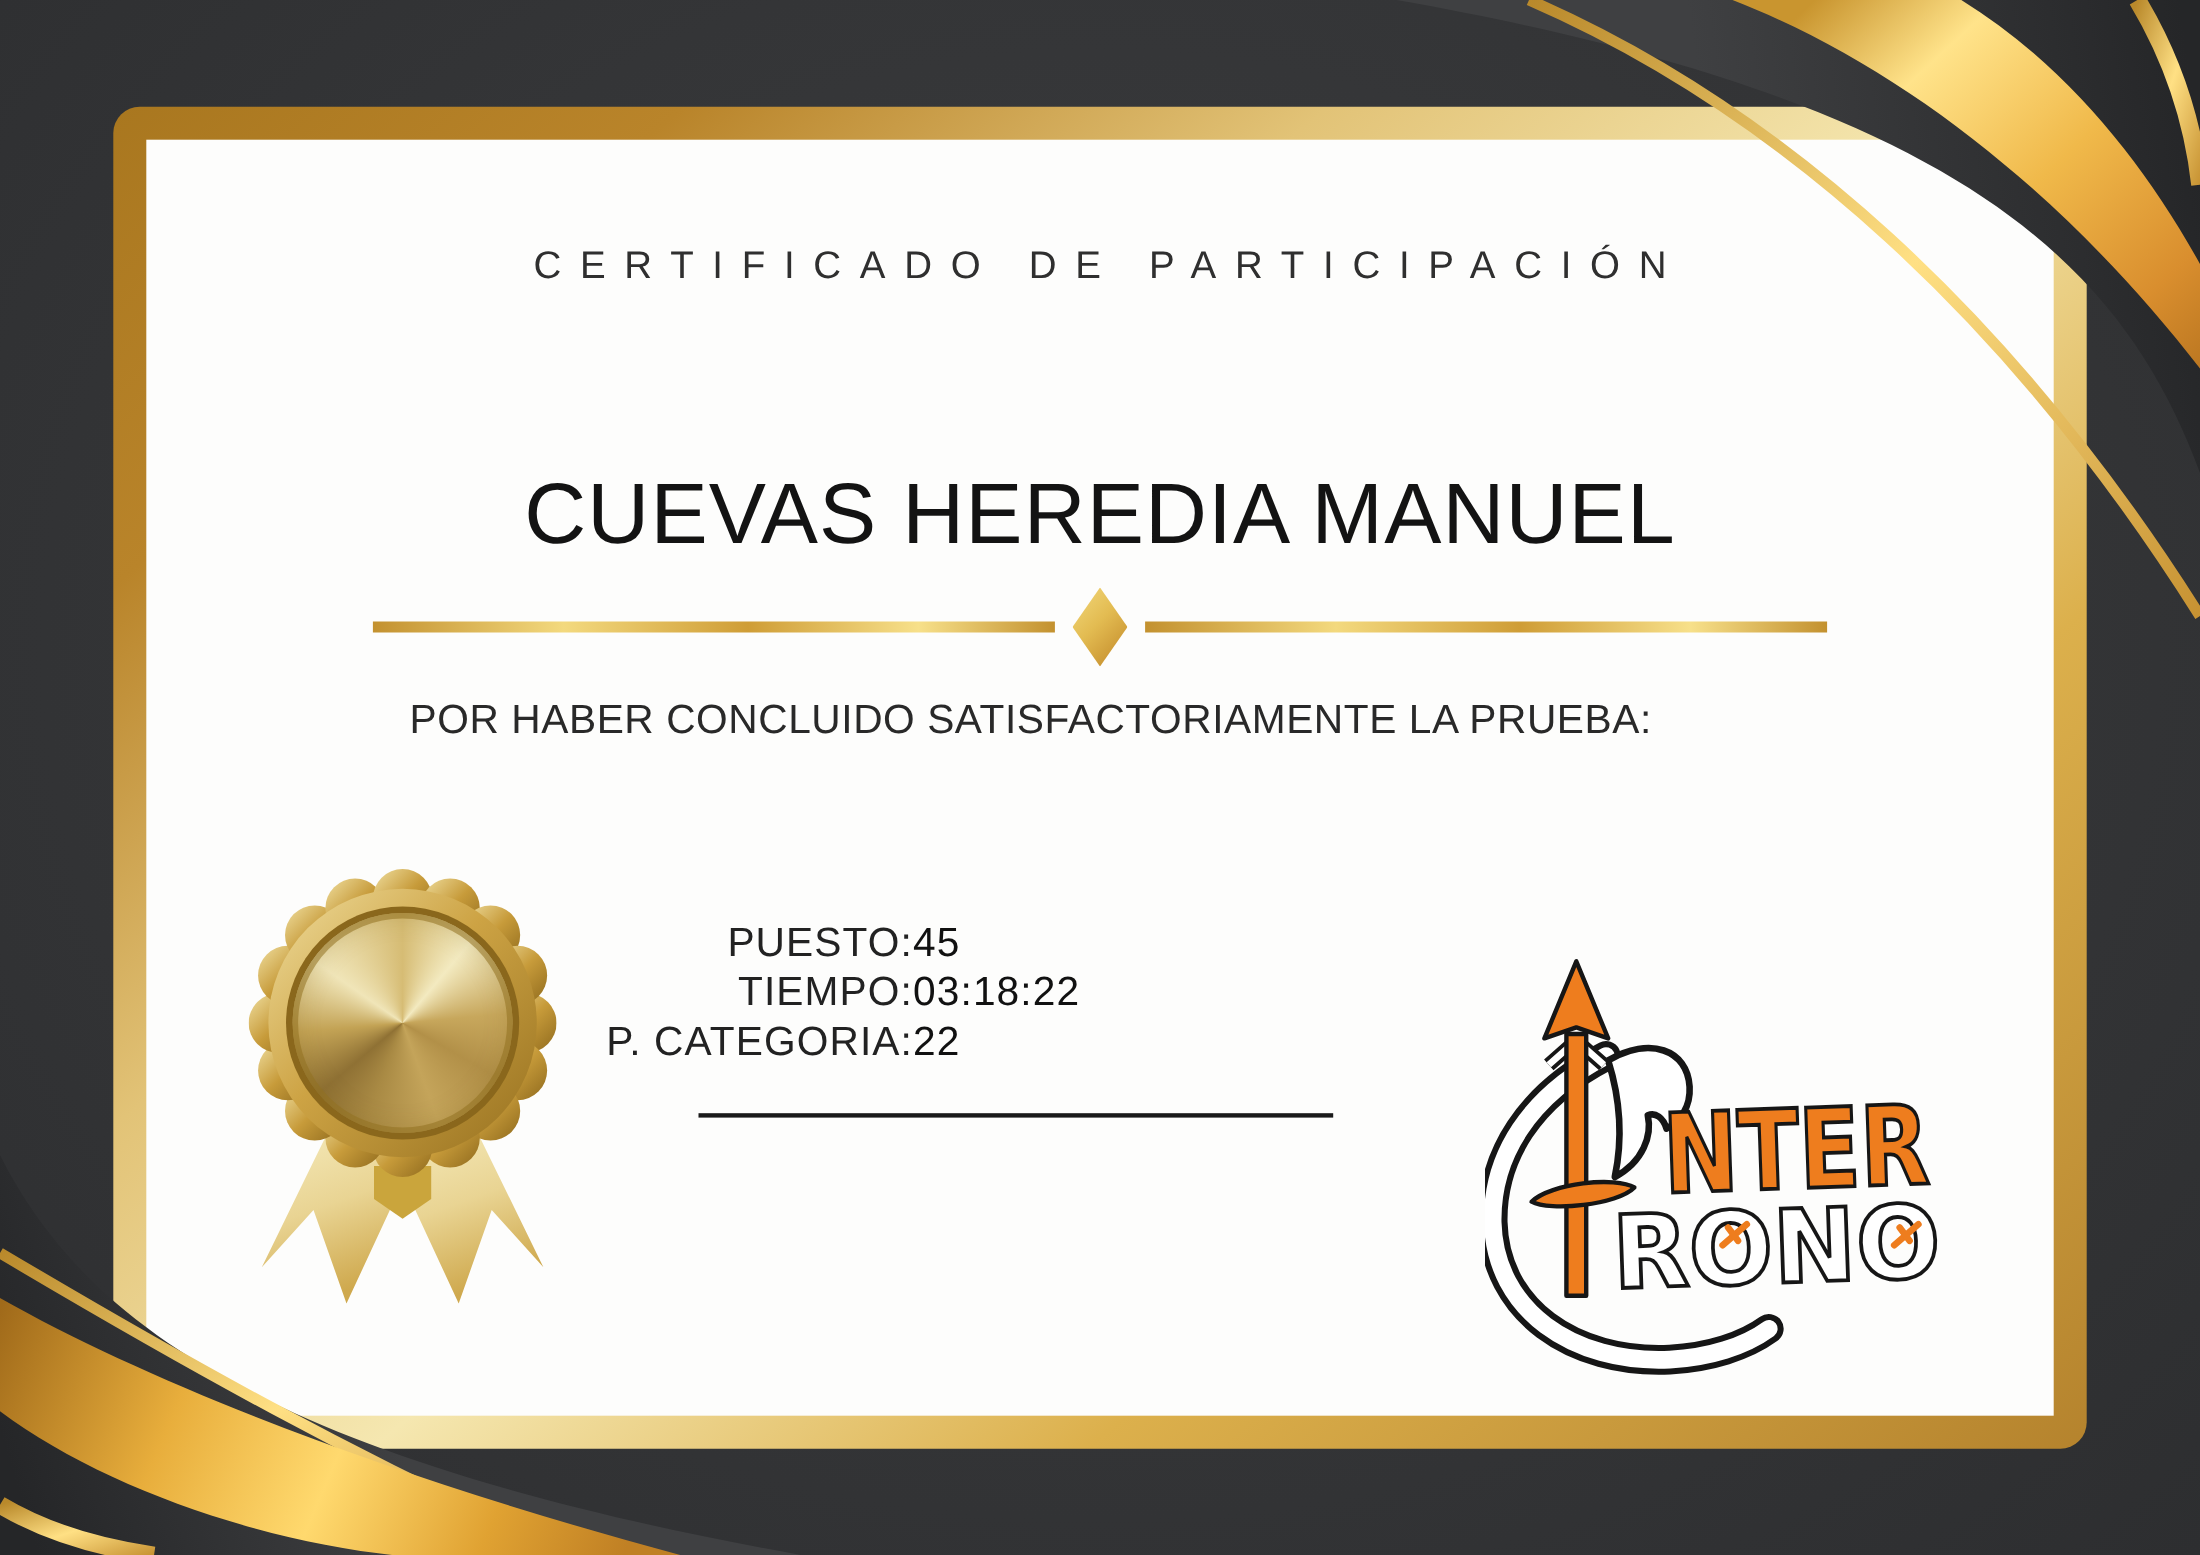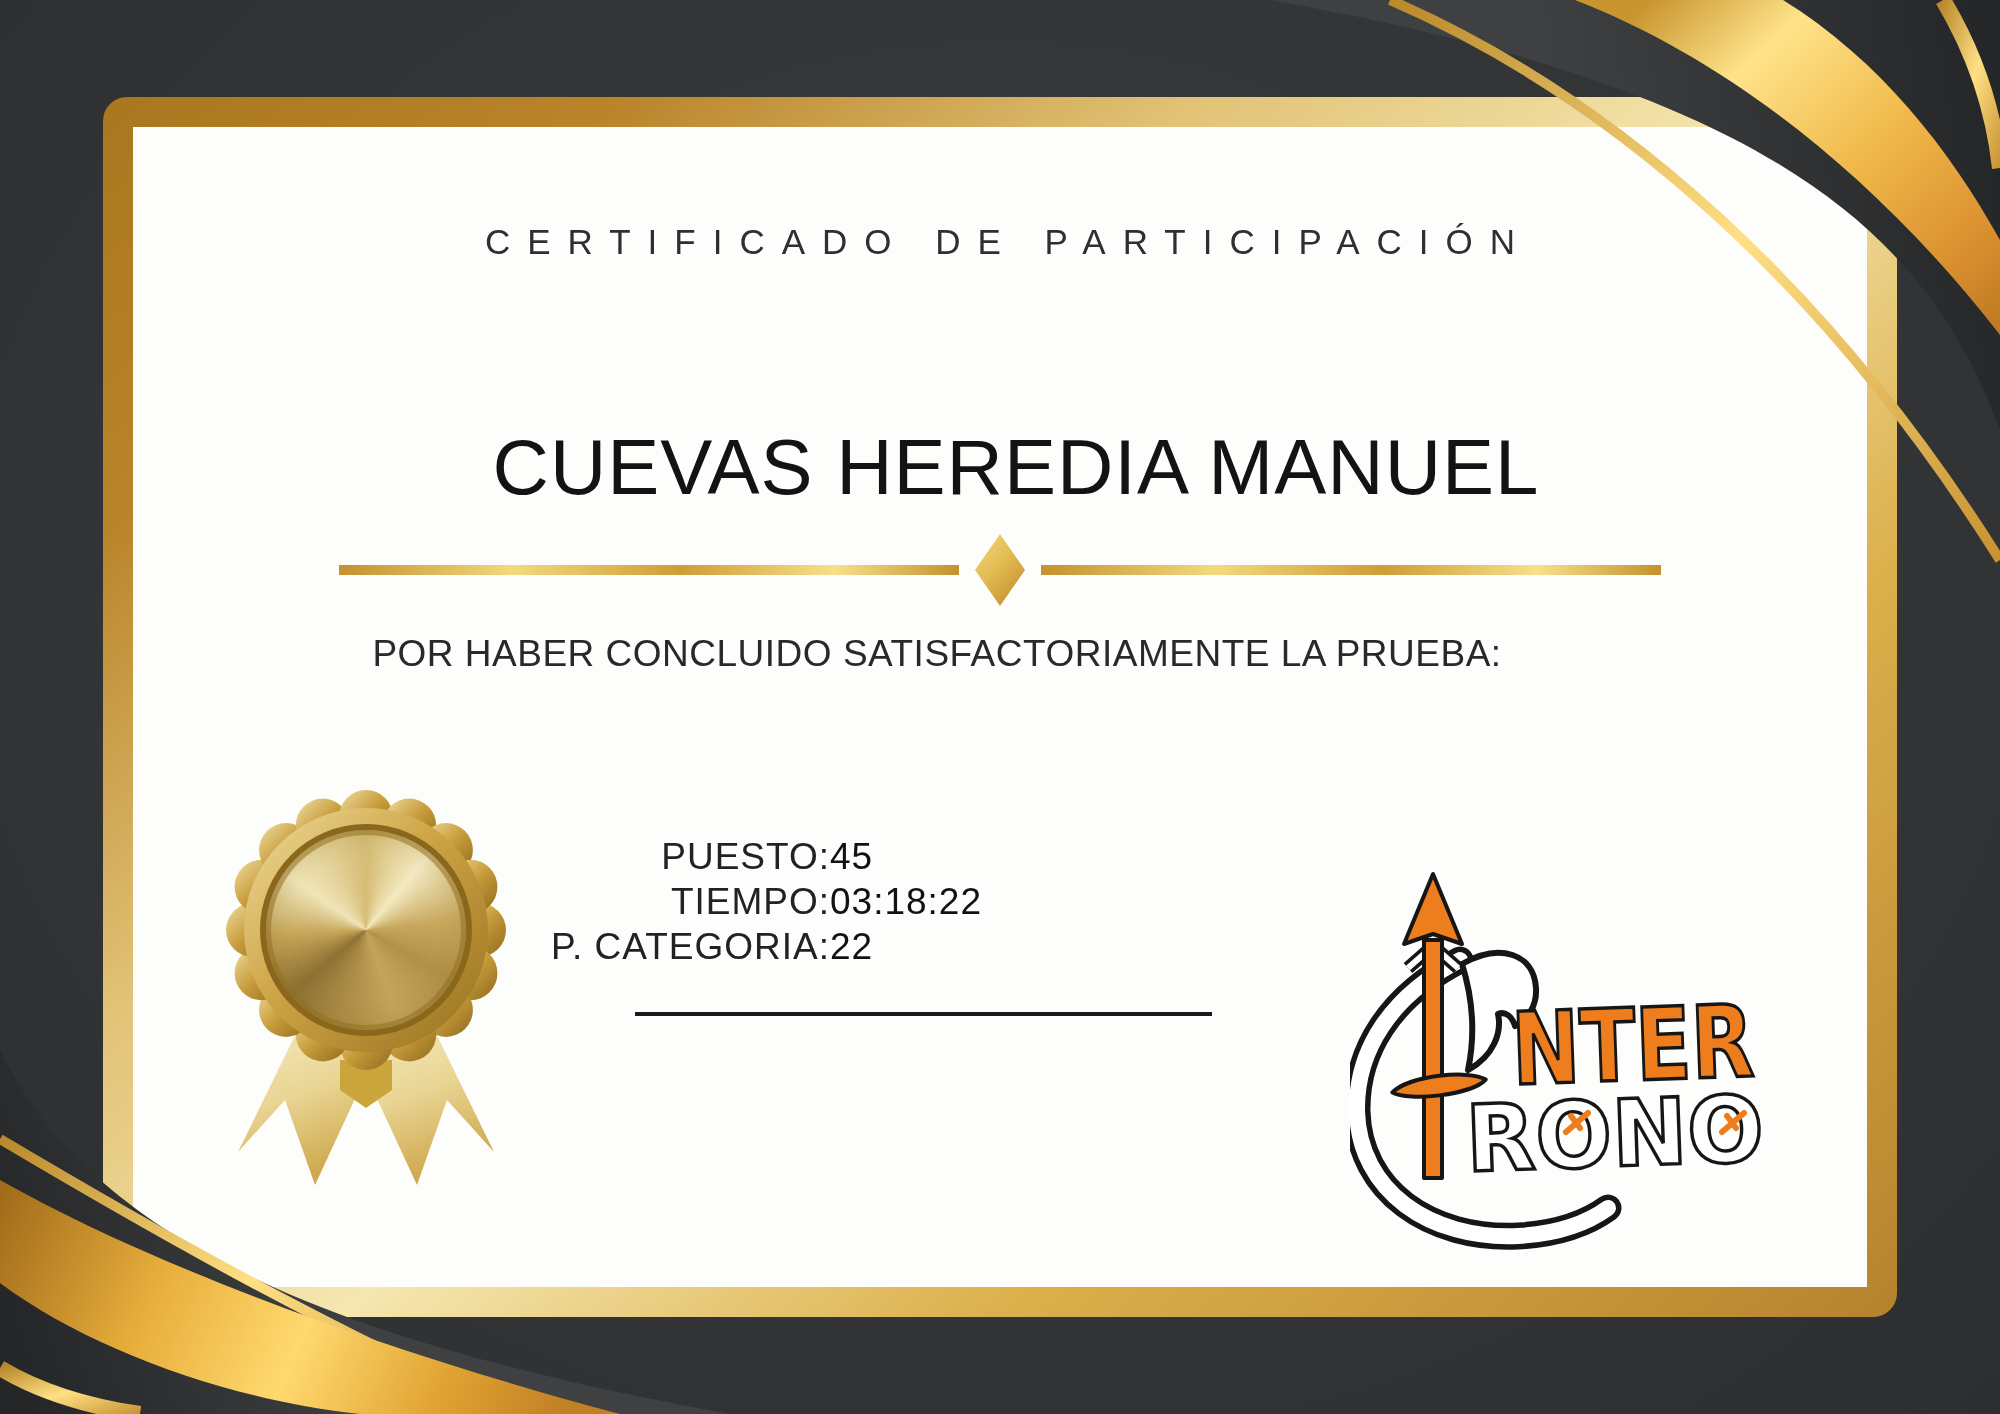--- a/index.html
+++ b/index.html
@@ -17,21 +17,21 @@
   .cert-frame{background:linear-gradient(140deg,#a9771f 0%,#b9842a 16%,#e2c377 34%,#f5e7b0 52%,#dcb04c 72%,#b5832d 100%);}
   .cert-paper{position:absolute;left:30px;top:30px;right:30px;bottom:30px;background:#fdfdfc;}
   
   .cert-title{
     position:absolute;left:133px;width:1734px;top:222px;text-align:center;
     font-size:35px;font-weight:500;letter-spacing:17px;padding-left:17px;box-sizing:border-box;
     color:#2f2f2f;z-index:2;
   }
   .cert-name{
     position:absolute;left:133px;width:1734px;top:428px;text-align:center;
-    font-size:78px;font-weight:500;letter-spacing:1px;color:#131313;z-index:2;line-height:1;margin-left:16px;
+    font-size:78px;font-weight:500;letter-spacing:1px;color:#131313;z-index:2;line-height:1;
   }
   .divider{
     position:absolute;left:320px;top:542px;width:1360px;height:56px;z-index:2;
     display:flex;align-items:center;justify-content:center;
   }
   .div-line{width:620px;height:10px;
     background:linear-gradient(90deg,#c3912f 0%,#f3d97e 28%,#cf9d36 55%,#f7e08a 80%,#c3912f 100%);}
   .div-diamond{width:50px;height:72px;margin:0 16px;flex:0 0 auto;
     background:linear-gradient(135deg,#f2d87c 0%,#e3bc52 45%,#c08526 100%);
     clip-path:polygon(50% 0,100% 50%,50% 100%,0 50%);}

